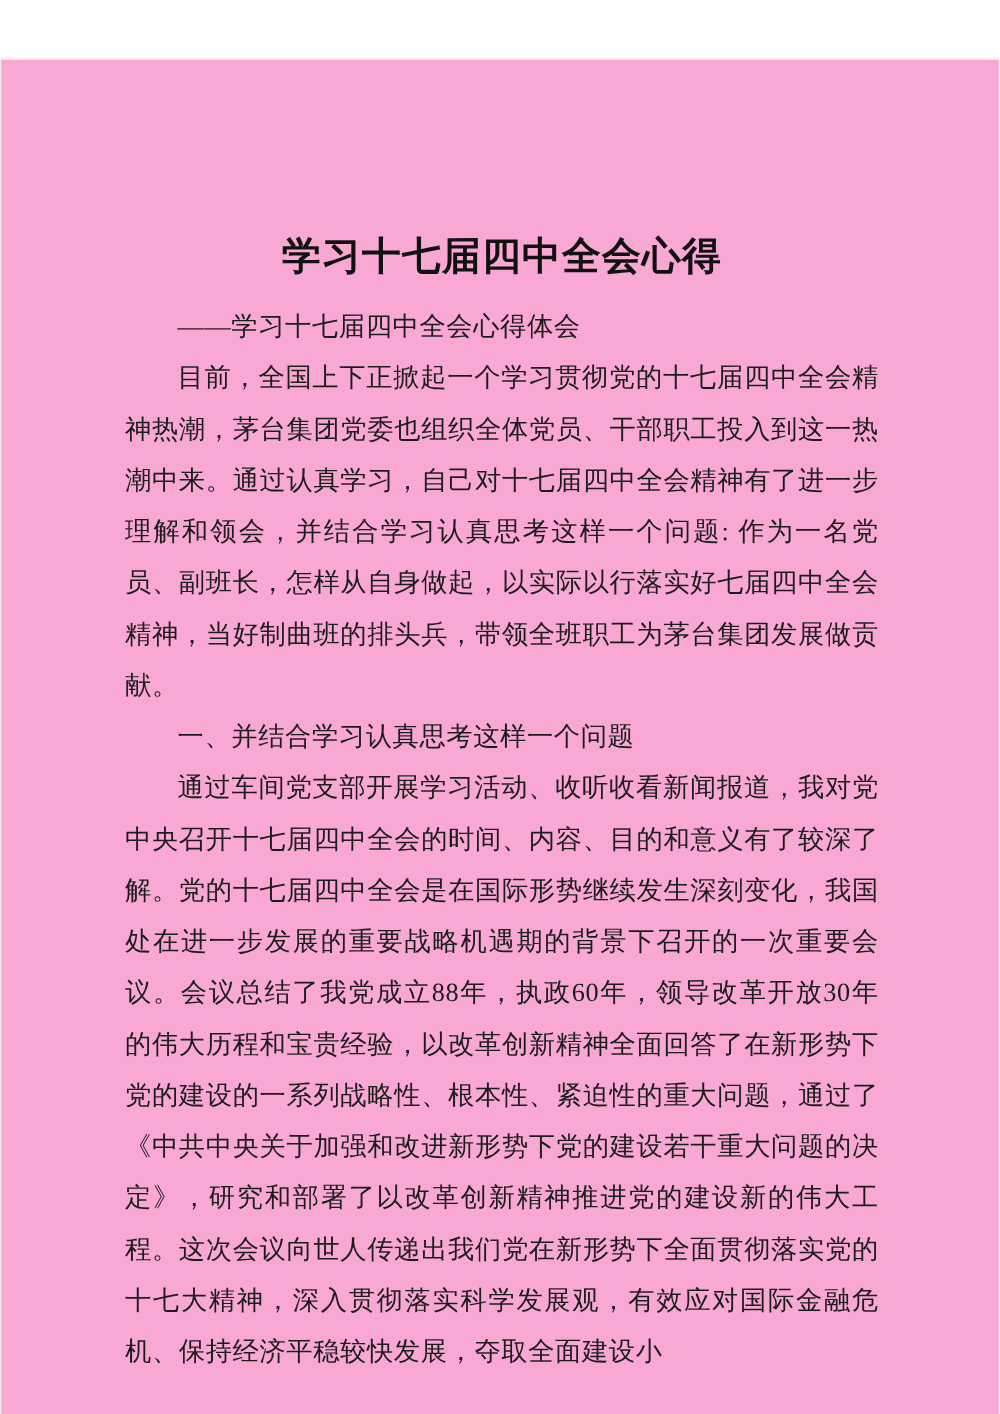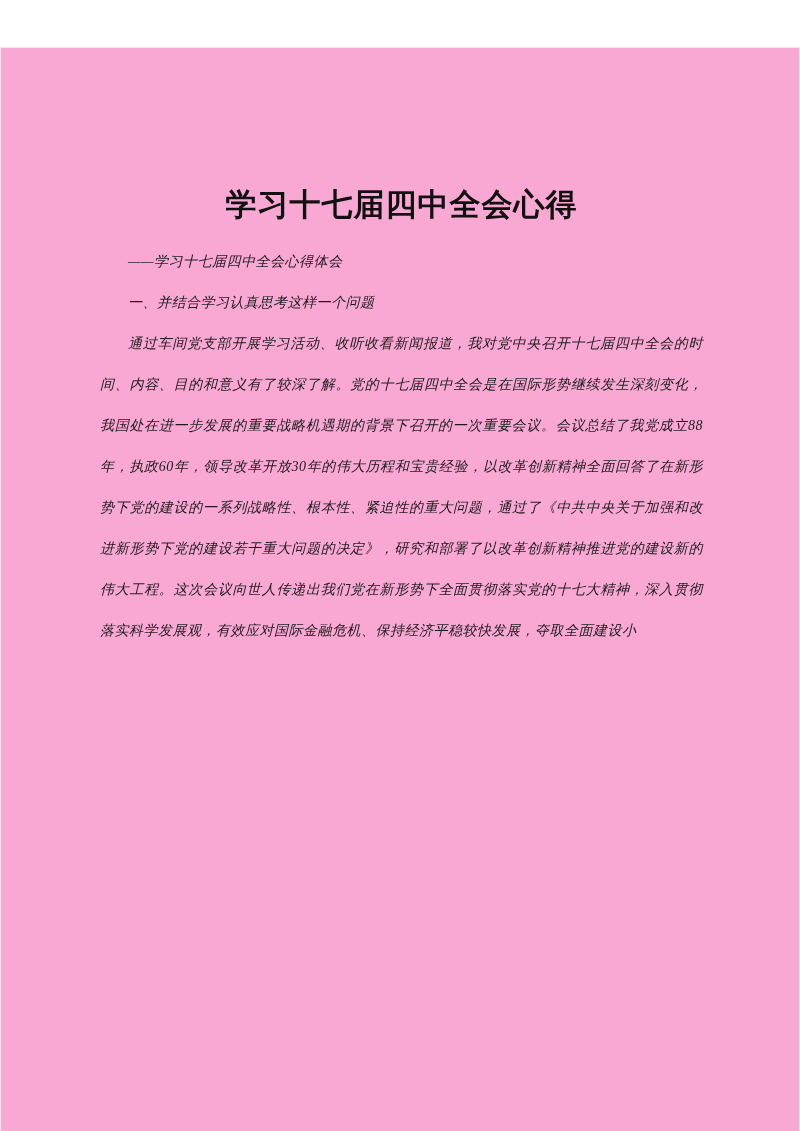--- a/index.html
+++ b/index.html
@@ -24,25 +24,24 @@
   .title {
     margin: 0 0 14px 0;
     text-align: center;
     font-size: 31px;
     line-height: 44px;
     font-weight: bold;
     color: #111111;
     letter-spacing: 1px;
   }
   .body-text {
-    font-size: 14px;
+    font-size: 21px;
     line-height: 41px;
     text-align: justify;
     letter-spacing: 0.5px;
-    font-style: italic;
   }
   .body-text p {
     margin: 0;
     text-indent: 2em;
   }
   .subtitle {
     text-align: left;
   }
   .heading {
     text-align: left;
@@ -61,17 +60,18 @@
 </style>
 </head>
 <body>
 
 <div class="page">
   <h1 class="title">学习十七届四中全会心得</h1>
 
   <div class="body-text">
     <p class="subtitle">——学习十七届四中全会心得体会</p>
 
+  <p class="para">目前，全国上下正掀起一个学习贯彻党的十七届四中全会精神热潮，茅台集团党委也组织全体党员、干部职工投入到这一热潮中来。通过认真学习，自己对十七届四中全会精神有了进一步理解和领会，并结合学习认真思考这样一个问题: 作为一名党员、副班长，怎样从自身做起，以实际以行落实好七届四中全会精神，当好制曲班的排头兵，带领全班职工为茅台集团发展做贡献。</p>
       <p class="heading">一、并结合学习认真思考这样一个问题</p>
       <p class="para">通过车间党支部开展学习活动、收听收看新闻报道，我对党中央召开十七届四中全会的时间、内容、目的和意义有了较深了解。党的十七届四中全会是在国际形势继续发生深刻变化，我国处在进一步发展的重要战略机遇期的背景下召开的一次重要会议。会议总结了我党成立88年，执政60年，领导改革开放30年的伟大历程和宝贵经验，以改革创新精神全面回答了在新形势下党的建设的一系列战略性、根本性、紧迫性的重大问题，通过了《中共中央关于加强和改进新形势下党的建设若干重大问题的决定》，研究和部署了以改革创新精神推进党的建设新的伟大工程。这次会议向世人传递出我们党在新形势下全面贯彻落实党的十七大精神，深入贯彻落实科学发展观，有效应对国际金融危机、保持经济平稳较快发展，夺取全面建设小</p>
     </div>
 
 </div>
 
 </body></html>

